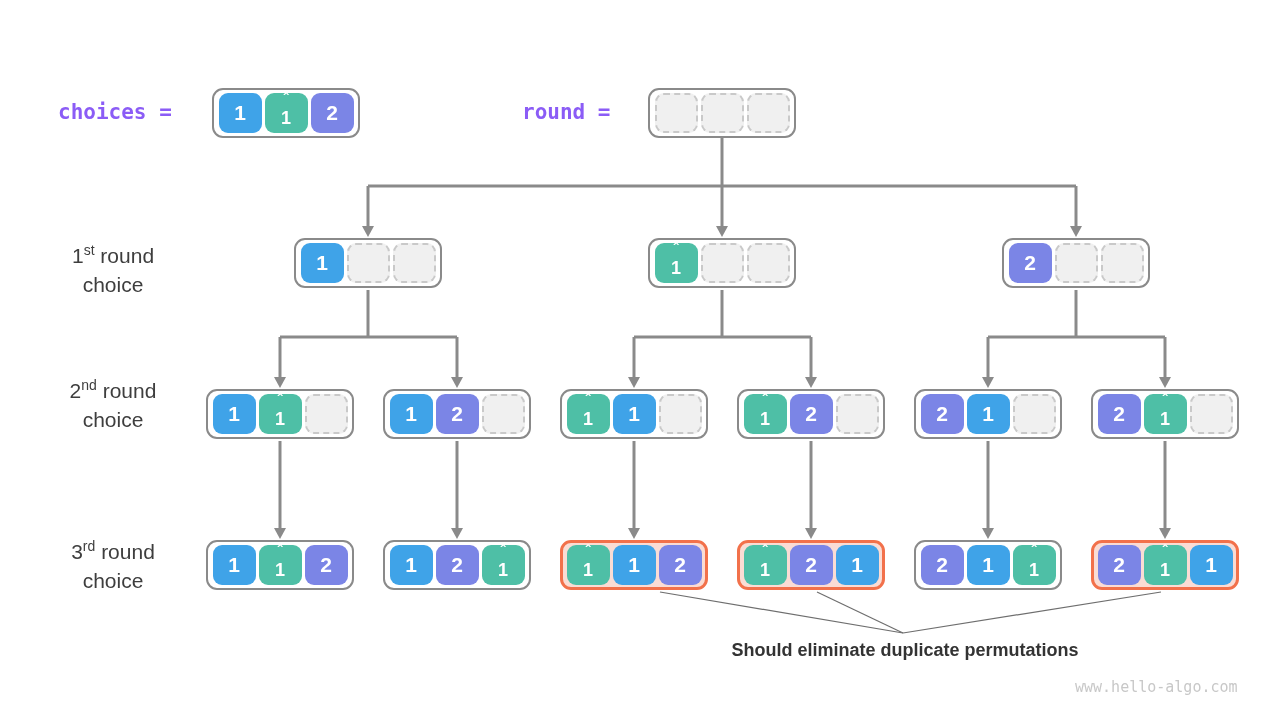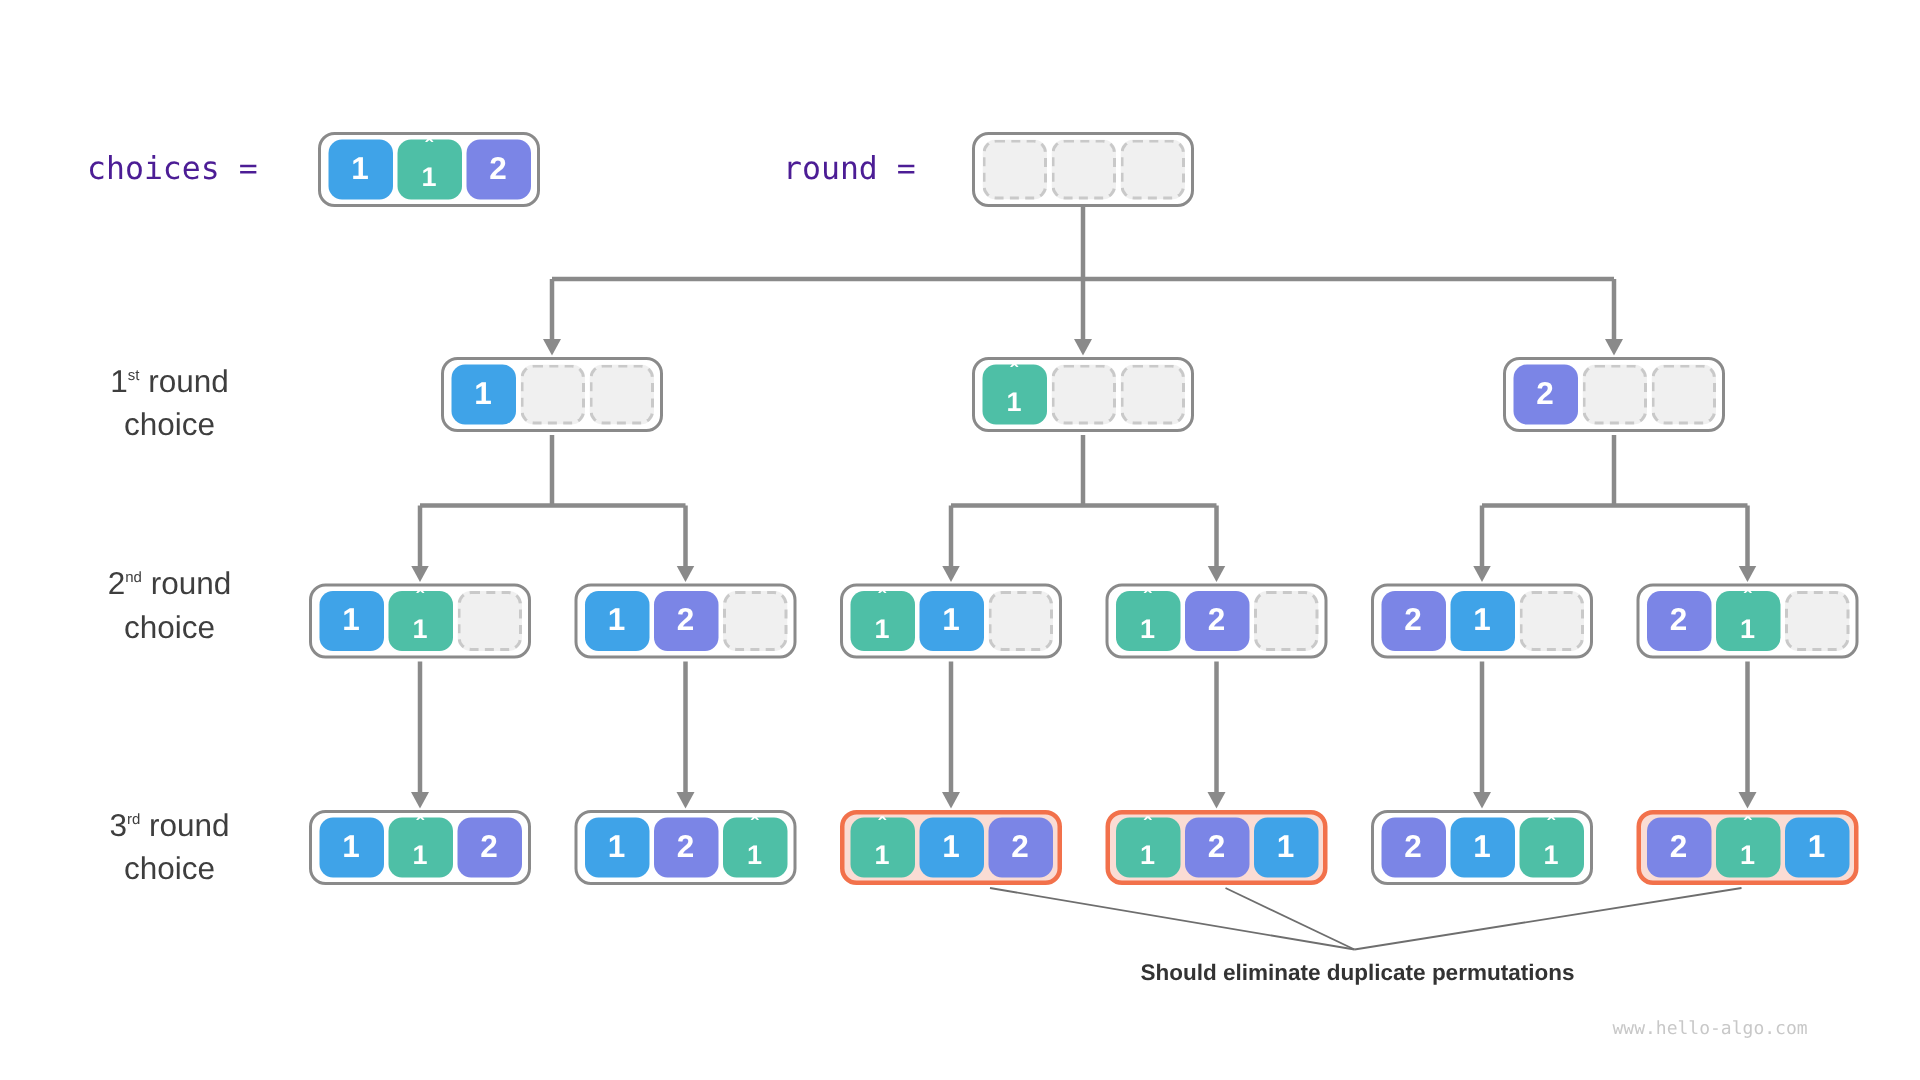--- a/index.html
+++ b/index.html
@@ -42,35 +42,35 @@
     position:absolute;top:-1px;left:0;width:100%;
     text-align:center;font-size:15px;line-height:14px;font-weight:bold;
   }
   .cell .num-hat{
     display:block;margin-top:9px;font-size:18px;line-height:24px;
   }
 
   
   .mono-label{
     font-family:"DejaVu Sans Mono", monospace;
-    font-weight:normal;font-size:21px;color:#4c1d95;
+    font-weight:bold;font-size:21px;color:#8b5cf6;
     height:48px;line-height:48px;white-space:pre;
   }
   .row-label{
     width:170px;text-align:center;
     font-size:21px;line-height:29px;color:#3E3E3E;
   }
-  .row-label sup{font-size:10px;}
+  .row-label sup{font-size:14px;}
   .annotation{
     width:520px;text-align:center;
-    font-size:15px;font-weight:bold;color:#333333;
+    font-size:18px;font-weight:bold;color:#333333;
   }
   .watermark{
     font-family:"DejaVu Sans Mono", monospace;
-    font-size:12px;color:#C8C8C8;
+    font-size:15px;color:#C8C8C8;
   }
 
   svg.wires{position:absolute;left:0;top:0;pointer-events:none;}
 </style>
 </head>
 <body>
 
 <svg class="wires" width="1280" height="720" viewBox="0 0 1280 720">
   <defs>
     <marker id="arrow" markerUnits="userSpaceOnUse" markerWidth="13" markerHeight="13" refX="2" refY="6" orient="auto">

